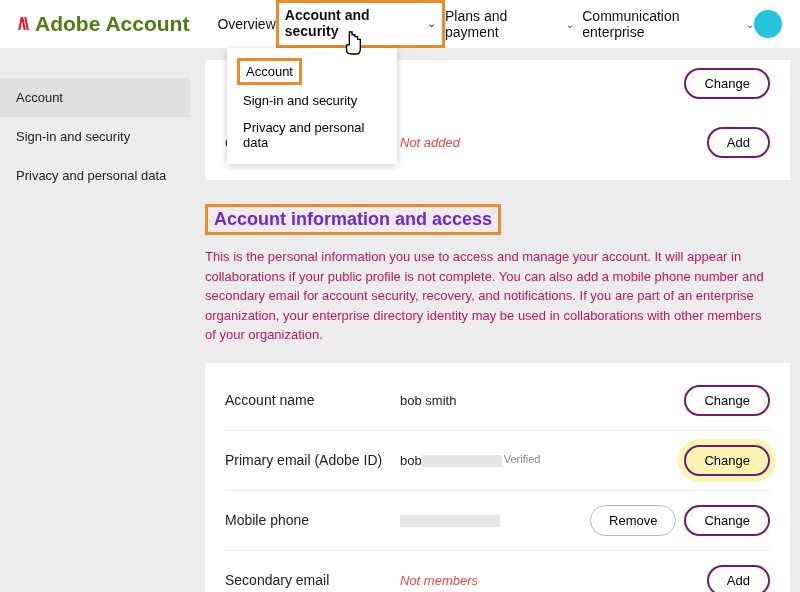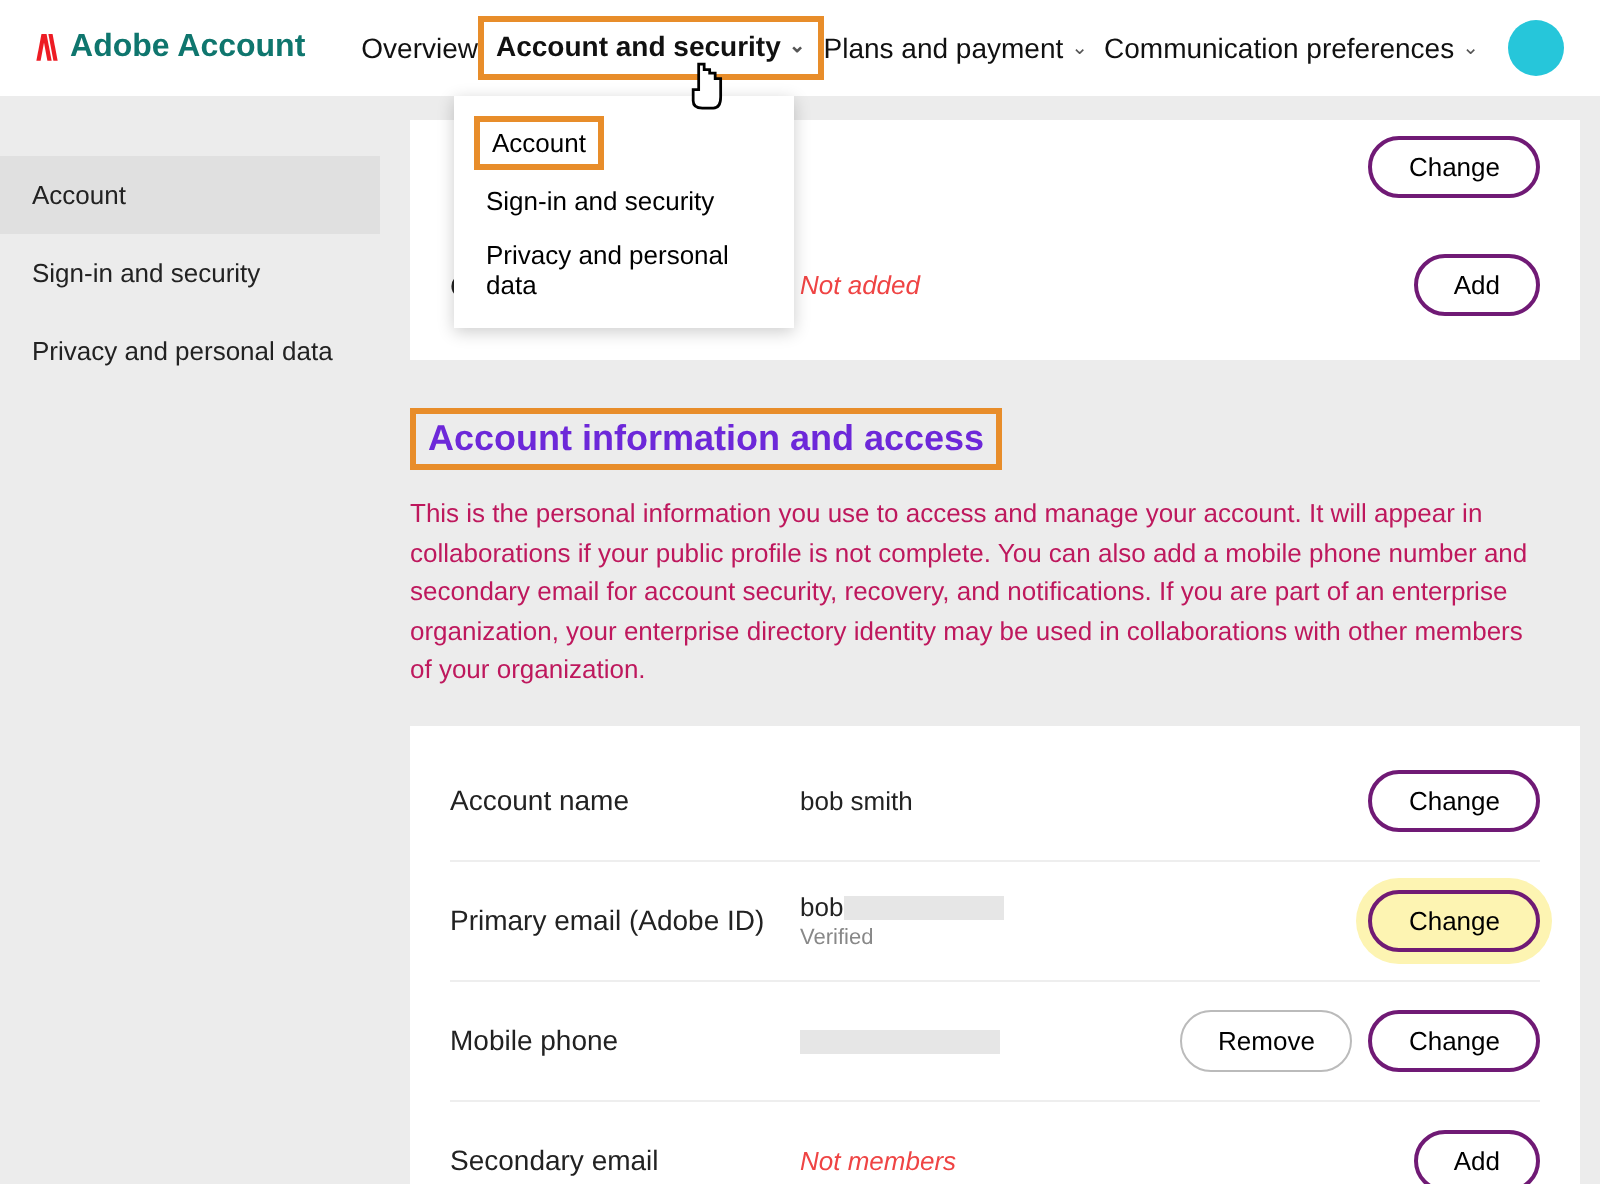--- a/index.html
+++ b/index.html
@@ -1,21 +1,21 @@
 <!DOCTYPE html>
 <html><head>
 <meta charset="utf-8">
 <style>
 * { box-sizing: border-box; margin: 0; padding: 0; }
 body { font-family: -apple-system, BlinkMacSystemFont, "Segoe UI", Arial, sans-serif; background: #fff; width: 800px; height: 592px; overflow: hidden; position: relative; }
 .shell { width: 800px; height: 592px; background: #ececec; box-shadow: 4px 4px 8px rgba(0,0,0,.35); position: relative; }
 .topbar { background: #fff; height: 48px; display: flex; align-items: center; padding: 0 18px; position: relative; z-index: 2; }
 .logo { display: flex; align-items: center; gap: 8px; margin-right: 28px; }
 .logo-mark { color: #ed1c24; font-weight: 900; font-size: 18px; letter-spacing: -2px; }
-.logo-text { color: #0f766e; font-weight: 700; font-size: 16px; }
+.logo-text { color: #4d7c0f; font-weight: 700; font-size: 21px; }
 .nav { display: flex; align-items: center; gap: 8px; flex: 1; }
 .nav-item { font-size: 14px; color: #111; font-weight: 400; display: flex; align-items: center; gap: 4px; cursor: pointer; }
 .nav-item .chev { font-size: 10px; color: #555; }
 .nav-item.active { font-weight: 700; }
 .nav-highlight { border: 3px solid #e88d2a; padding: 4px 6px 6px 6px; margin: -6px -8px; justify-content: flex-end; }
 .avatar { width: 28px; height: 28px; border-radius: 50%; background: #26c6da; }
 .dropdown { position: absolute; top: 48px; left: 227px; width: 170px; background: #fff; box-shadow: 0 2px 8px rgba(0,0,0,.2); z-index: 5; padding: 8px 0; }
 .dropdown-item { padding: 6px 16px; font-size: 13px; cursor: pointer; }
 .dropdown-item.hl { border: 3px solid #e88d2a; margin: 2px 10px; padding: 3px 6px; display: inline-block; }
 .cursor { position: absolute; top: 30px; left: 342px; width: 22px; height: 26px; z-index: 10; }
@@ -33,21 +33,21 @@
 .row .actions { display: flex; gap: 8px; }
 .btn { border: 2px solid #701a75; background: #fff; border-radius: 18px; padding: 6px 18px; font-size: 13px; font-weight: 400; cursor: pointer; }
 .btn.thin { border: 1px solid #bbb; font-weight: 400; }
 .btn.hl { background: #fdf4b2; box-shadow: 0 0 0 6px #fdf4b2; }
 .section { margin: 24px 10px 0 15px; }
 .section-head { border: 3px solid #e88d2a; display: inline-block; padding: 2px 6px; margin-bottom: 6px; }
 .section-title { font-size: 18px; font-weight: 700; color: #6d28d9; }
 .section-desc { font-size: 13px; color: #be185d; line-height: 1.5; margin-top: 6px; padding-right: 20px; }
 .card-main { background: #fff; margin: 18px 10px 0 15px; padding: 8px 20px; }
 .redact { display: inline-block; background: #e6e6e6; width: 80px; height: 12px; vertical-align: middle; }
-.value-stack { display: flex; flex-direction: column; gap: 2px; }
+.value-stack { display: flex; flex-direction: row; gap: 2px; }
 .verified { font-size: 11px; color: #888; }
 .field-sep { border-top: 1px solid #eee; }
 </style>
 </head>
 <body>
 
 <div class="shell">
   <div class="topbar">
     <div class="logo">
       <span class="logo-mark">/\\</span>
@@ -59,21 +59,21 @@
         </div>
       <div class="nav-item active nav-highlight">
         <span>Account and security</span>
         <span class="chev">⌄</span>
       </div>
       <div class="nav-item">
         <span>Plans and payment</span>
         <span class="chev">⌄</span>
       </div>
       <div class="nav-item">
-        <span>Communication preferences</span>
+        <span>Communication enterprise</span>
         <span class="chev">⌄</span>
       </div>
     </div>
     <div class="avatar"></div>
   </div>
 
   <div class="dropdown">
     <div class="dropdown-item hl">Account</div>
     <div class="dropdown-item">Sign-in and security</div>
     <div class="dropdown-item">Privacy and personal data</div>

